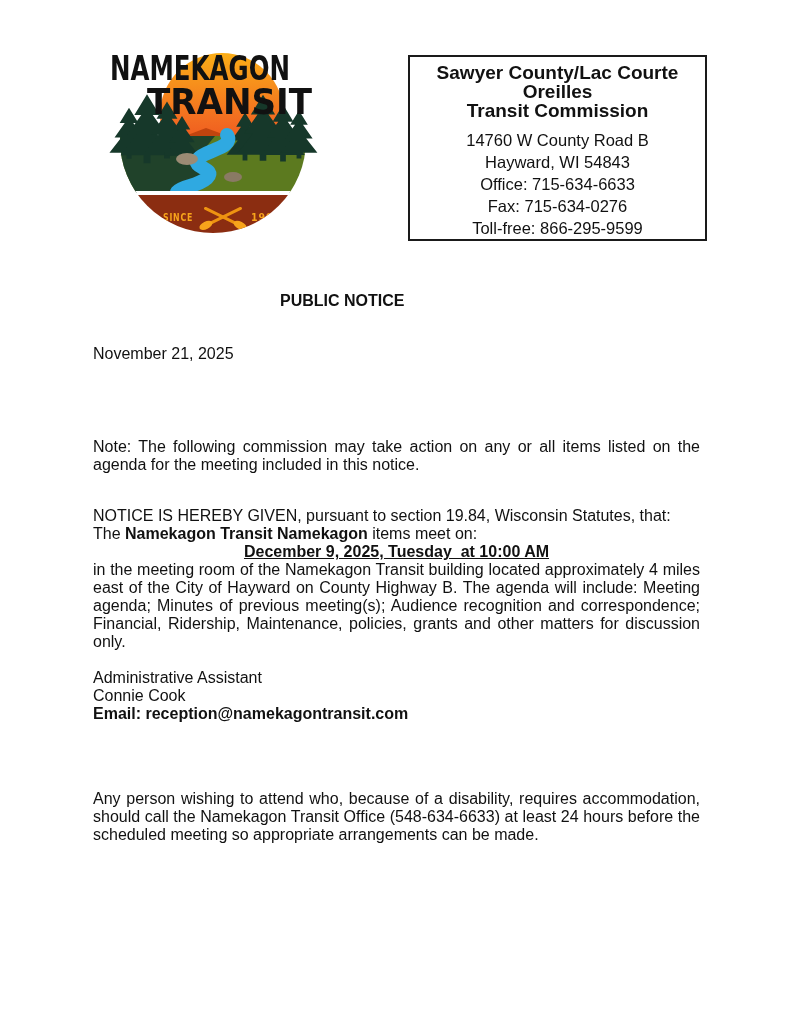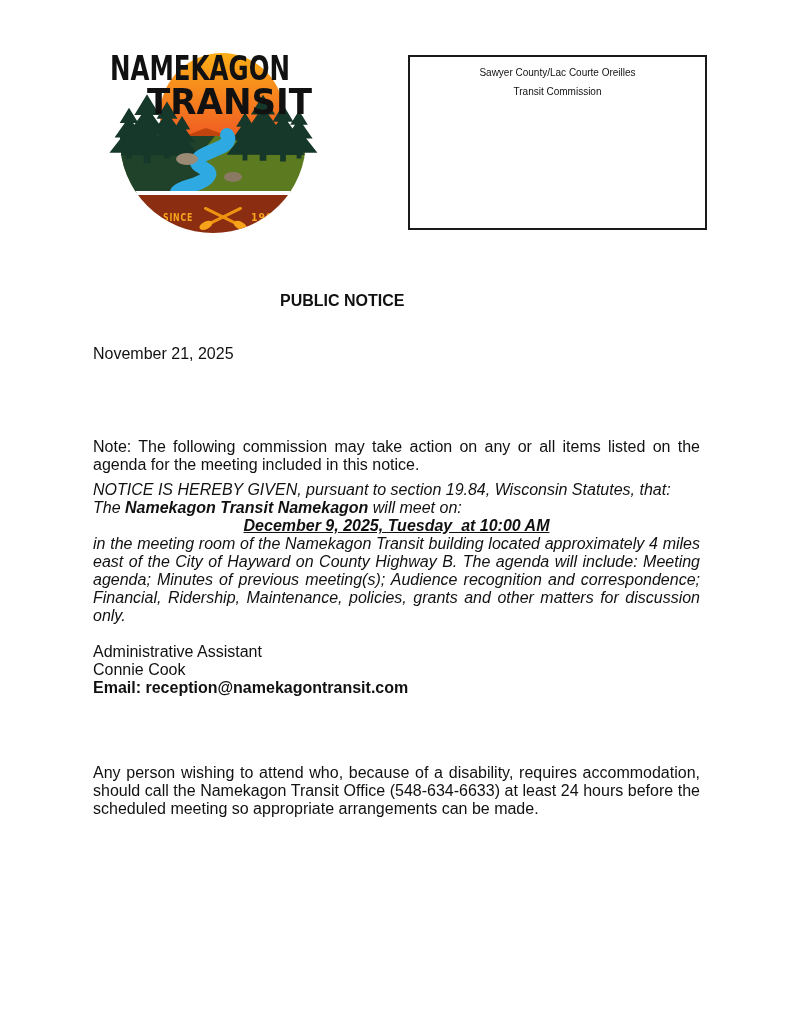--- a/index.html
+++ b/index.html
@@ -6,28 +6,28 @@
   .page{
     position:relative;width:791px;height:1024px;background:#ffffff;
     font-family:"Liberation Sans", sans-serif;color:#111;overflow:hidden;
   }
   
   .logo{position:absolute;left:85px;top:38px;width:250px;height:200px;}
   .contact-box{
     position:absolute;left:408px;top:55px;width:299px;min-height:175px;
     border:2px solid #1a1a1a;box-sizing:border-box;text-align:center;padding-top:6px;
   }
-  .cb-title{font-weight:normal;font-size:10px;line-height:19px;}
+  .cb-title{font-weight:bold;font-size:19px;line-height:19px;}
   .cb-addr{margin-top:9px;font-size:16.5px;line-height:22px;}
   
   .main{position:absolute;left:93px;top:292px;width:607px;font-size:16px;line-height:18px;}
   .heading{font-weight:bold;padding-left:187px;}
   .date{margin-top:35px;}
   .para-note{margin-top:75px;}
-  .block{margin-top:7px;font-style:italic;}
+  .block{margin-top:33px;}
   .sig{margin-top:18px;}
   .para-access{margin-top:67px;}
   .jline{text-align:justify;text-align-last:justify;}
   .center-line{text-align:center;font-weight:bold;text-decoration:underline;white-space:pre-wrap;}
   .bold{font-weight:bold;}
   .logo svg text{font-family:"DejaVu Sans", sans-serif;}
 </style>
 </head>
 <body>
 
@@ -91,37 +91,44 @@
         </g>
 
         <text x="25" y="42" font-size="33" font-weight="bold" fill="#111" textLength="180" lengthAdjust="spacingAndGlyphs">NAMEKAGON</text>
         <text x="62" y="76" font-size="36" font-weight="bold" fill="#111" textLength="165" lengthAdjust="spacingAndGlyphs">TRANSIT</text>
       </svg>
     </div>
 
     <div class="contact-box">
       <div class="cb-title">Sawyer County/Lac Courte Oreilles</div>
       <div class="cb-title">Transit Commission</div>
+      <div class="cb-addr">
+        <div>14760 W County Road B</div>
+        <div>Hayward, WI 54843</div>
+        <div>Office: 715-634-6633</div>
+        <div>Fax: 715-634-0276</div>
+        <div>Toll-free: 866-295-9599</div>
+      </div>
     </div>
   </div>
 
   <div class="main">
 
     <div class="heading">PUBLIC NOTICE</div>
 
     <div class="date">November 21, 2025</div>
 
     <div class="para-note">
       <div class="jline">Note: The following commission may take action on any or all items listed on the</div>
       <div>agenda for the meeting included in this notice.</div>
     </div>
 
     <div class="block">
       <div>NOTICE IS HEREBY GIVEN, pursuant to section 19.84, Wisconsin Statutes, that:</div>
-      <div><span>The </span><span class="bold">Namekagon Transit Namekagon</span><span> will meet on:</span></div>
+      <div><span>The </span><span class="bold">Namekagon Transit Namekagon</span><span> items meet on:</span></div>
       <div class="center-line">December 9, 2025, Tuesday  at 10:00 AM</div>
       <div class="jline">in the meeting room of the Namekagon Transit building located approximately 4 miles</div>
       <div class="jline">east of the City of Hayward on County Highway B.  The agenda will include: Meeting</div>
       <div class="jline">agenda; Minutes of previous meeting(s); Audience recognition and correspondence;</div>
       <div class="jline">Financial, Ridership, Maintenance, policies, grants and other matters for discussion</div>
       <div>only.</div>
     </div>
 
     <div class="sig">
       <div>Administrative Assistant</div>

